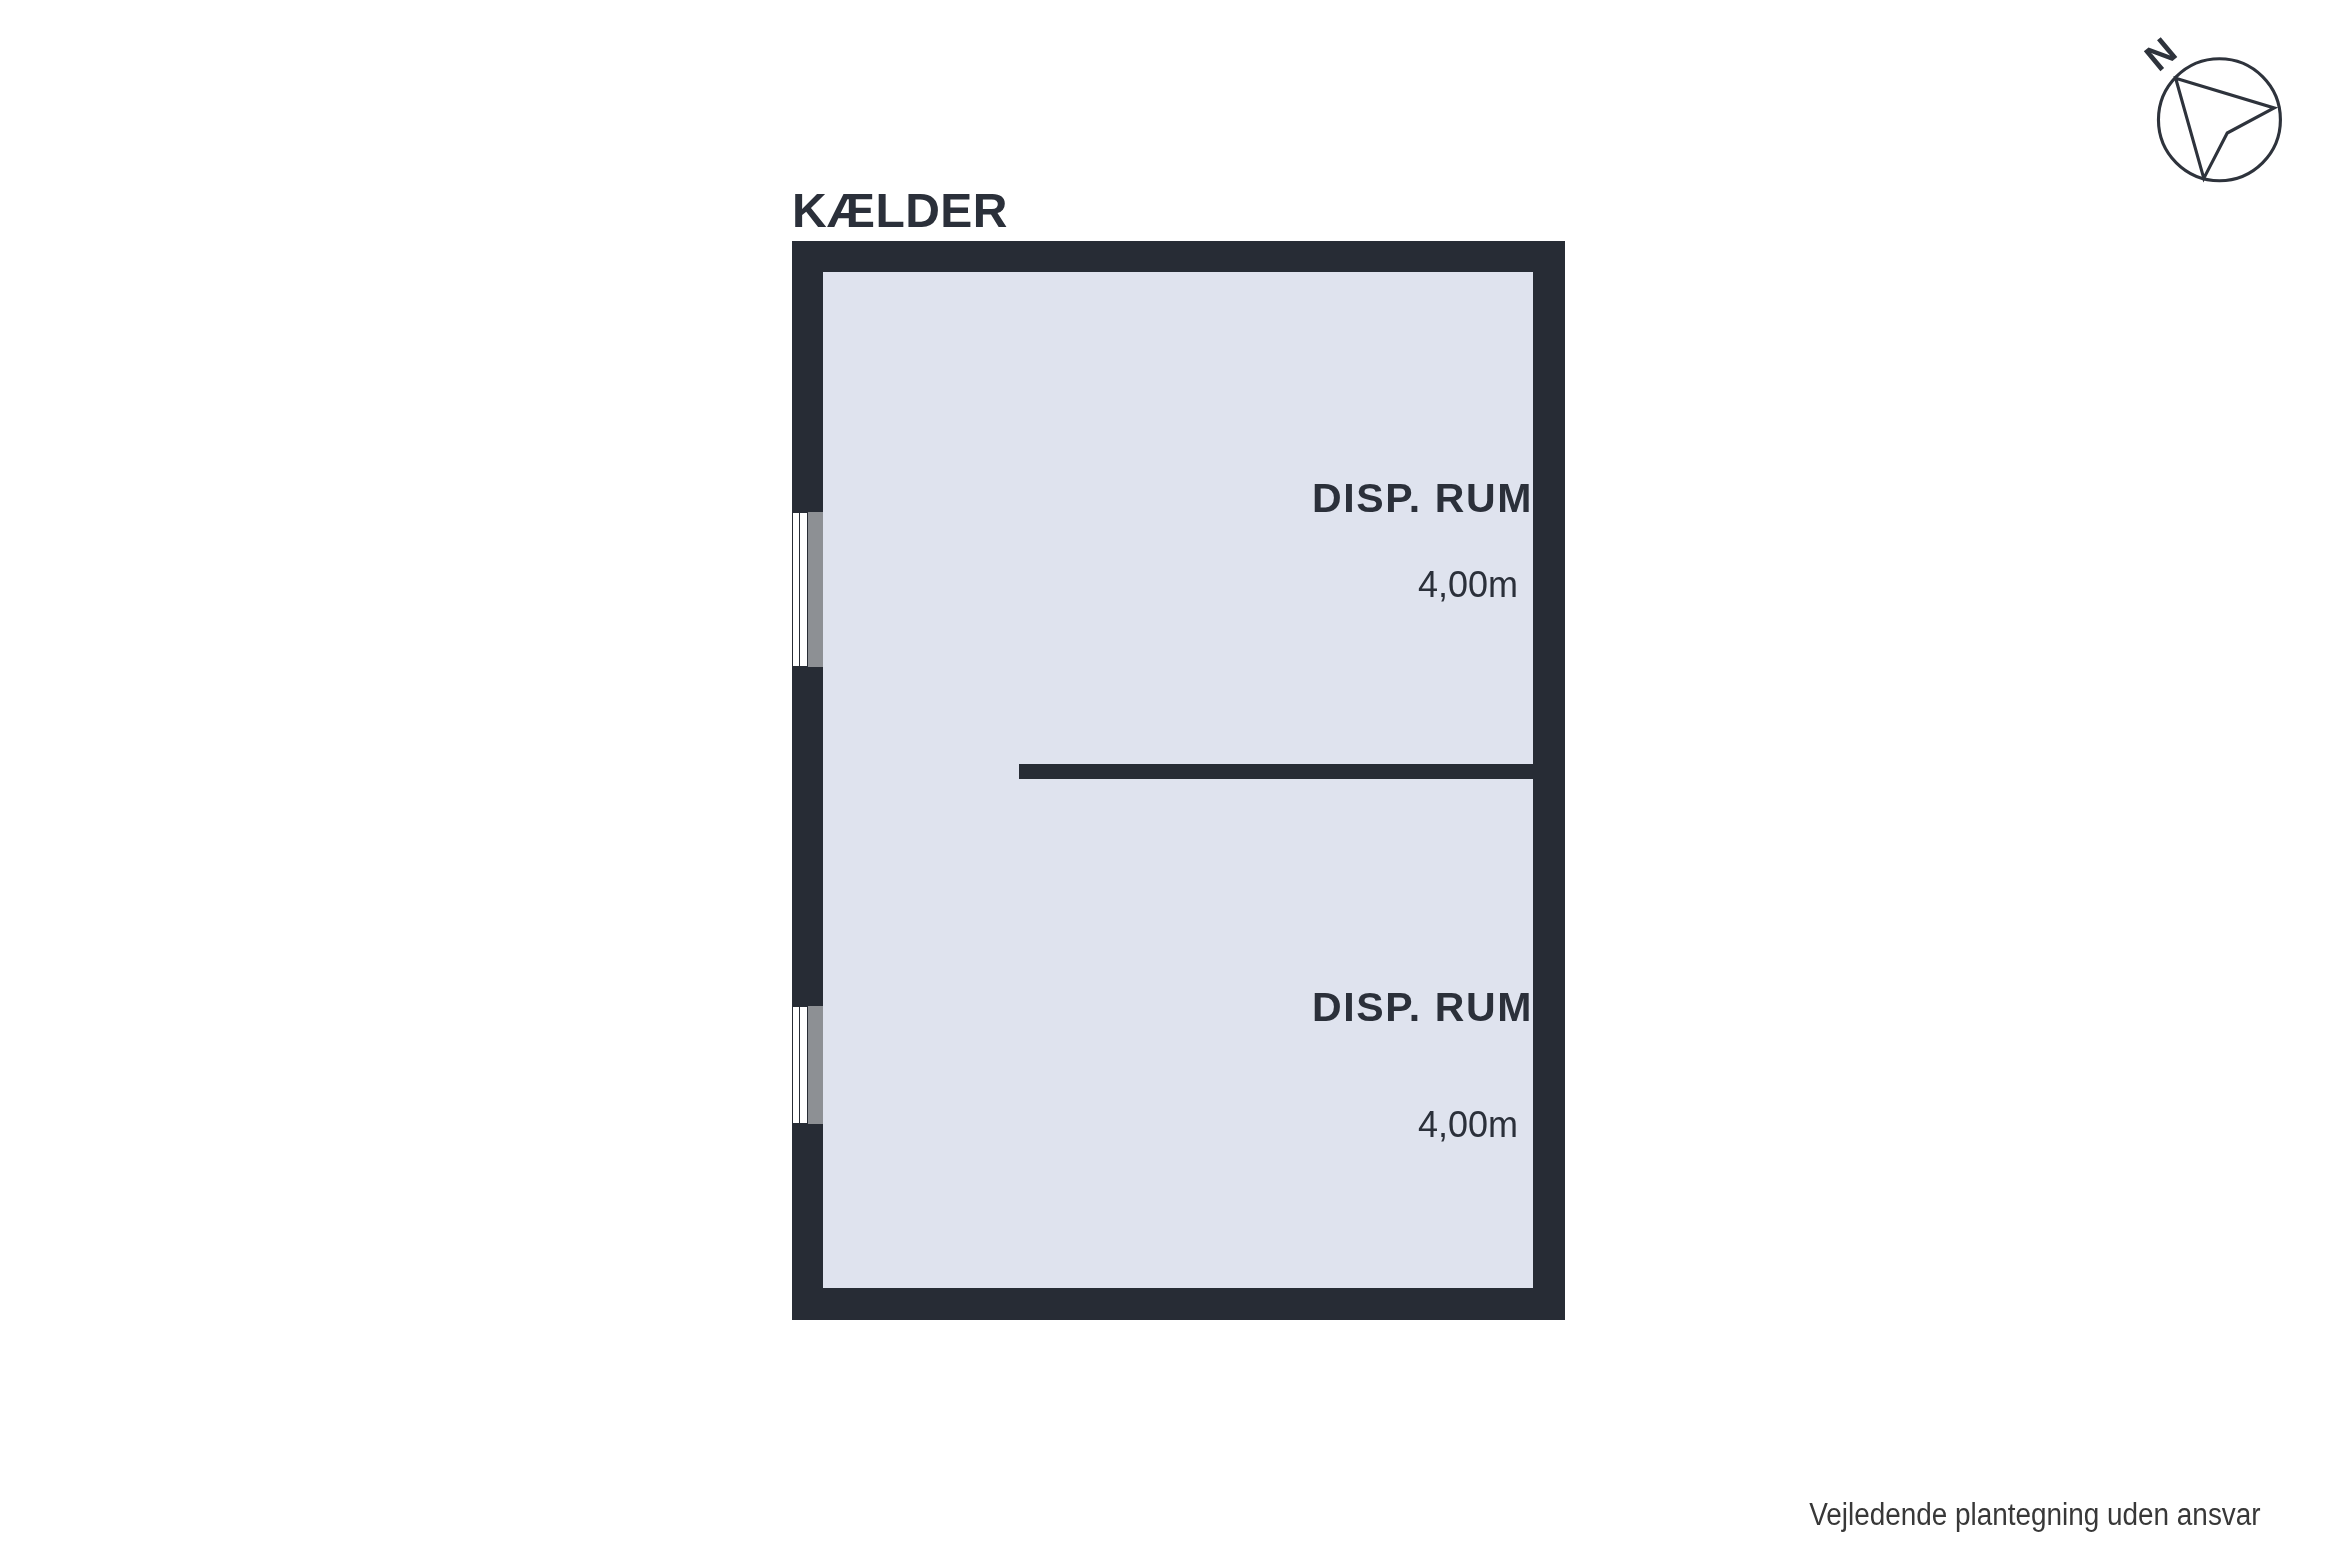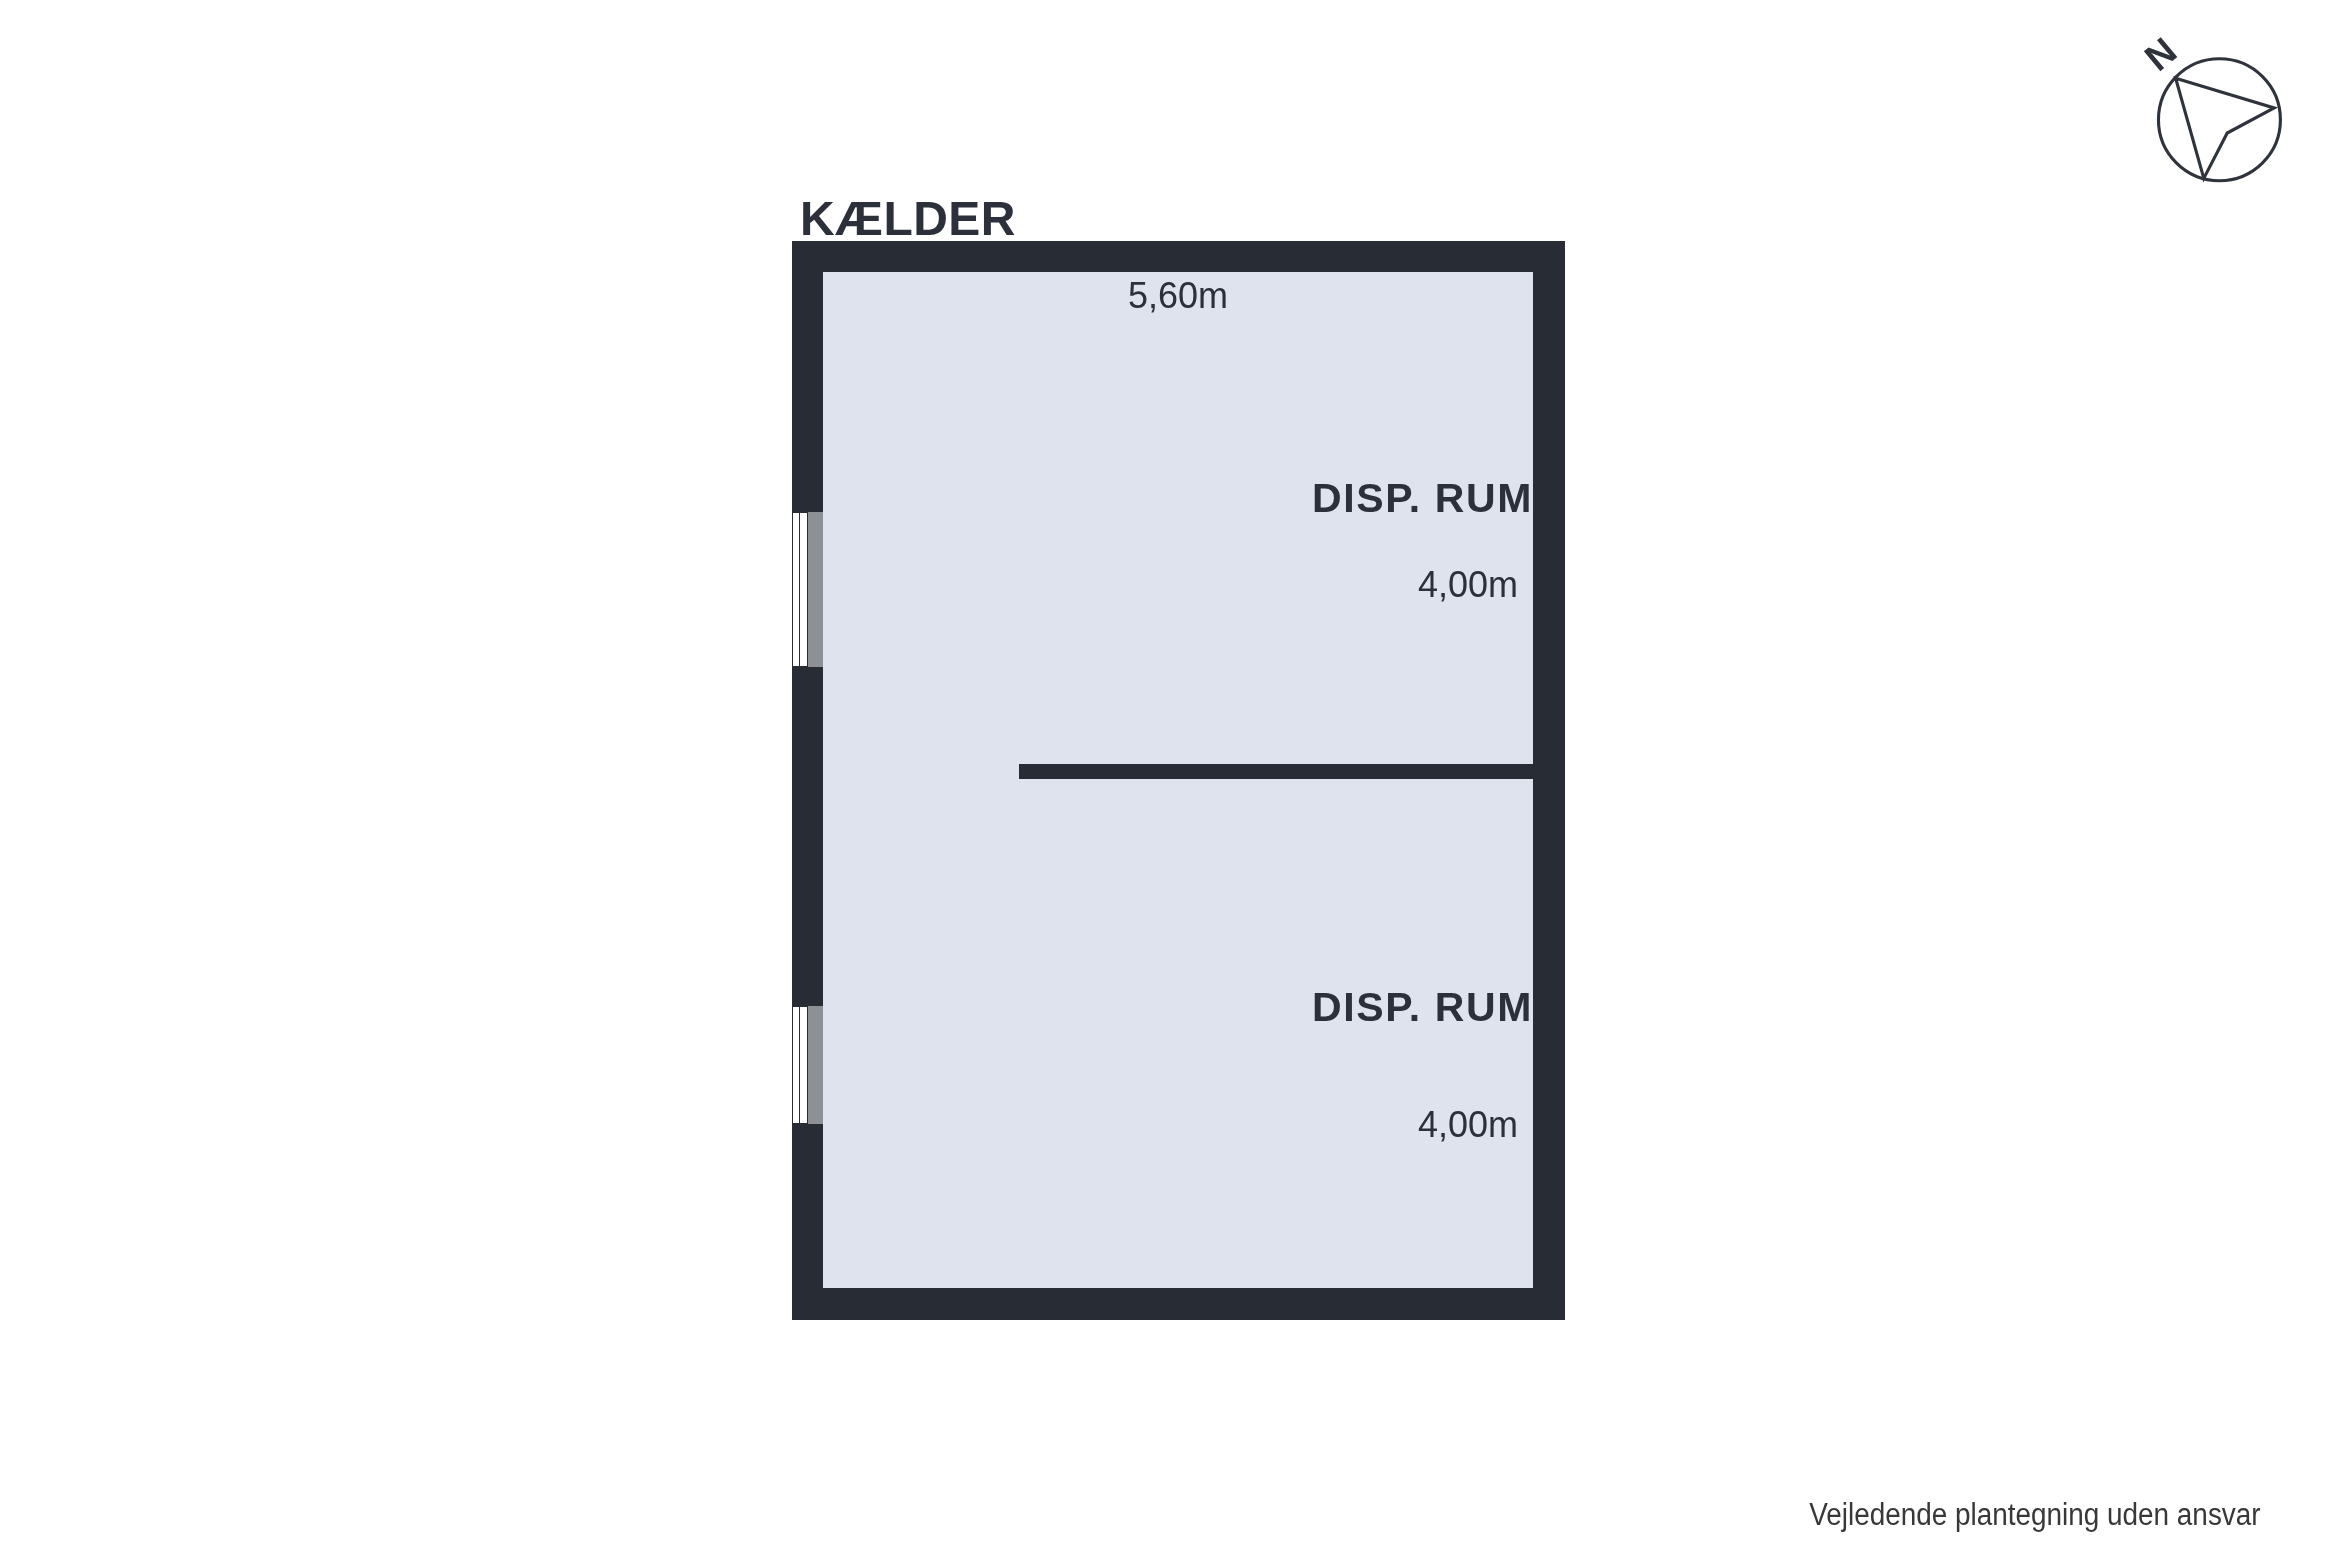--- a/index.html
+++ b/index.html
@@ -14,21 +14,21 @@
   body{background:var(--paper);font-family:"Liberation Sans", sans-serif;}
   .canvas{
     position:relative;
     width:2342px;height:1561px;
     background:var(--paper);
     overflow:hidden;
   }
   .title{
     position:absolute;
     left:792px;top:187px;
-    margin:8px;
+    margin:0;
     font-size:48px;
     font-weight:700;
     letter-spacing:0.4px;
     color:var(--ink);
     line-height:1;
     text-align:right;
   }
   
   .plan{
     position:absolute;
@@ -135,21 +135,20 @@
     <circle cx="108" cy="125" r="78"></circle>
     <polygon points="52,72 178,110 118,142 88,200"></polygon>
     <text x="30" y="65" transform="rotate(-40 30 65)">N</text>
   </svg>
 
   <div class="plan">
 
     <div class="interior">
 
       <div class="room room1">
-        <div class="dim dim-top">5,60m</div>
         <div class="room-label">DISP. RUM</div>
         <div class="dim dim-right">4,00m</div>
       </div>
 
       <div class="partition"></div>
 
       <div class="room room2">
         <div class="room-label">DISP. RUM</div>
         <div class="dim dim-right">4,00m</div>
       </div>

